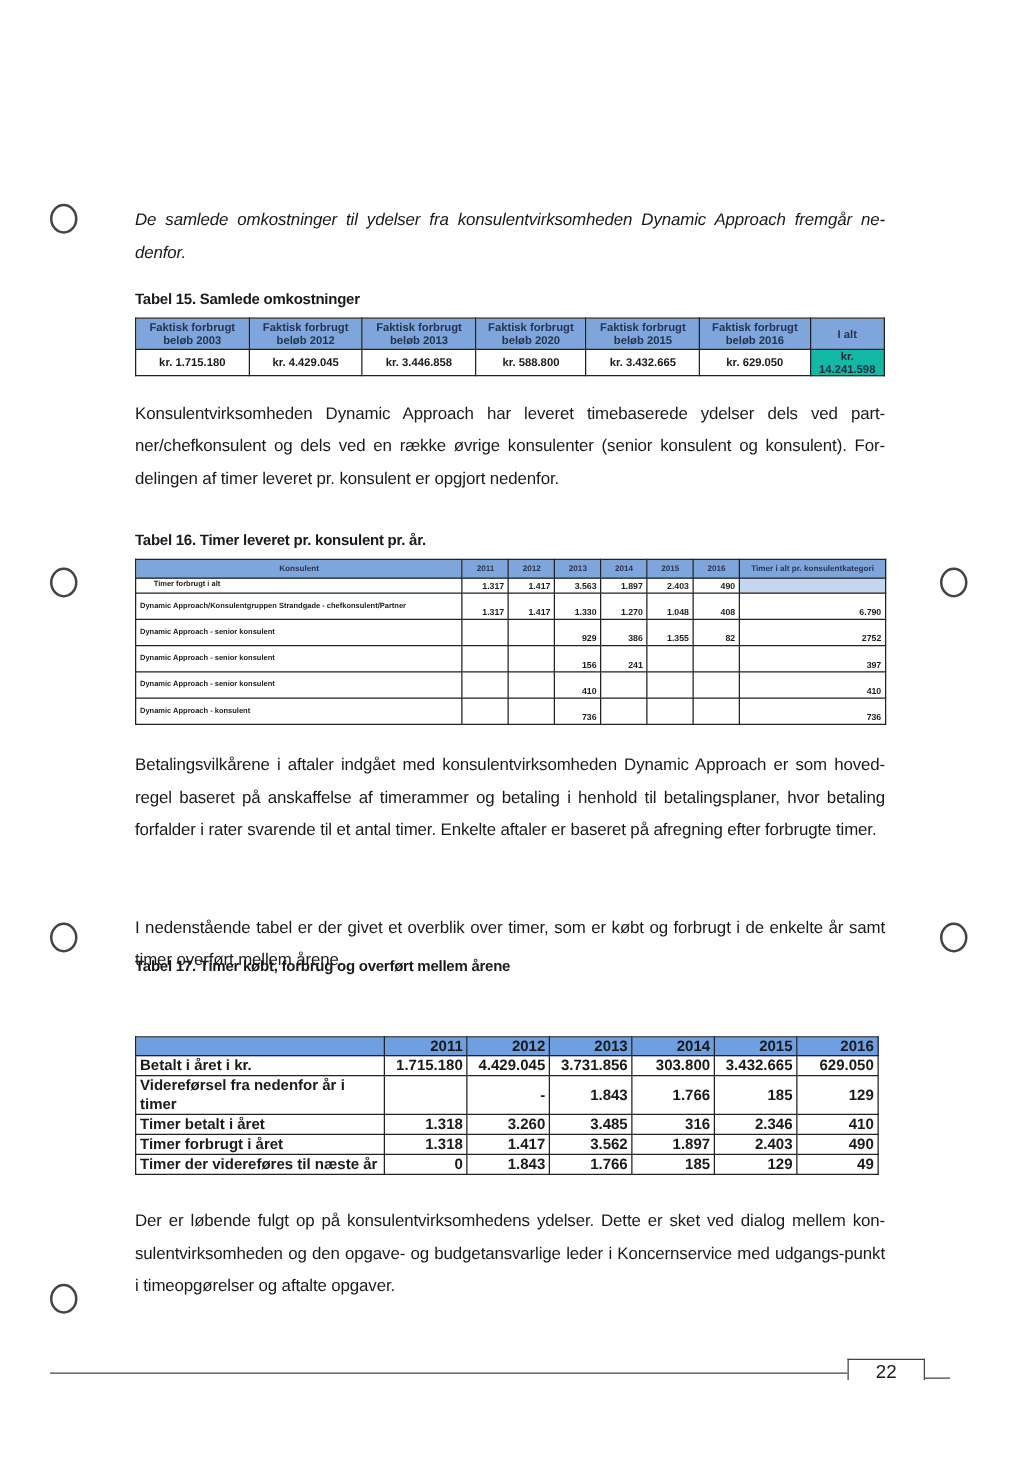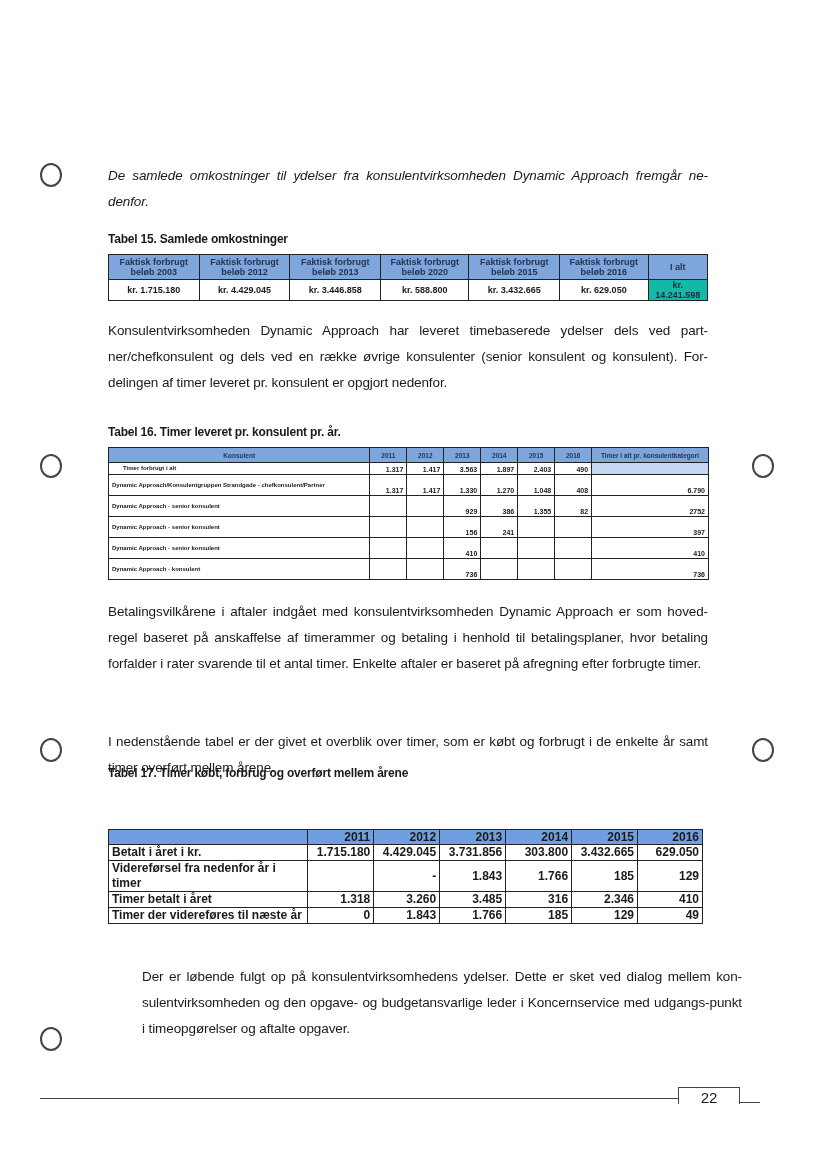--- a/index.html
+++ b/index.html
@@ -207,28 +207,37 @@
   <tr>
     <td class="lbl">Timer betalt i året</td>
     <td>1.318</td>
     <td>3.260</td>
     <td>3.485</td>
     <td>316</td>
     <td>2.346</td>
     <td>410</td>
   </tr>
   <tr>
+    <td class="lbl">Timer forbrugt i året</td>
+    <td>1.318</td>
+    <td>1.417</td>
+    <td>3.562</td>
+    <td>1.897</td>
+    <td>2.403</td>
+    <td>490</td>
+  </tr>
+  <tr>
     <td class="lbl">Timer der videreføres til næste år</td>
     <td>0</td>
     <td>1.843</td>
     <td>1.766</td>
     <td>185</td>
     <td>129</td>
     <td>49</td>
   </tr>
 </tbody>
   </table>
 
-<div class="para" style="top:964px;margin-left:34px;">Der er løbende fulgt op på konsulentvirksomhedens ydelser. Dette er sket ved dialog mellem kon-sulentvirksomheden og den opgave- og budgetansvarlige leder i Koncernservice med udgangs-punkt i timeopgørelser og aftalte opgaver.</div>
+<div class="para" style="top:964px;">Der er løbende fulgt op på konsulentvirksomhedens ydelser. Dette er sket ved dialog mellem kon-sulentvirksomheden og den opgave- og budgetansvarlige leder i Koncernservice med udgangs-punkt i timeopgørelser og aftalte opgaver.</div>
 
 <div class="footer-line"></div>
 <div class="page-box">22</div>
 <div class="footer-tail"></div>
 
 </body></html>

